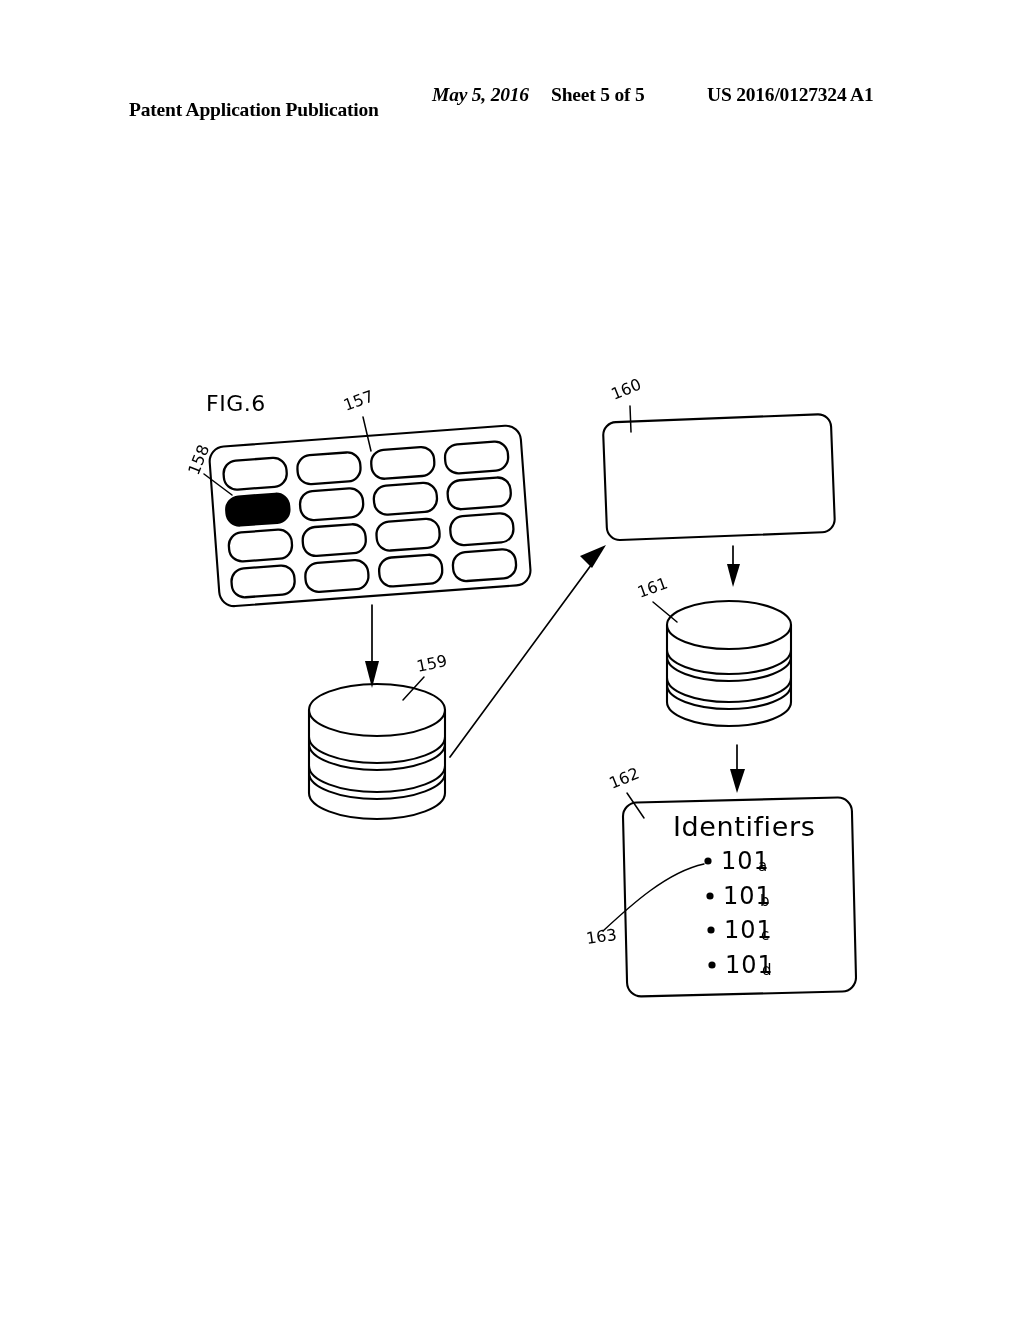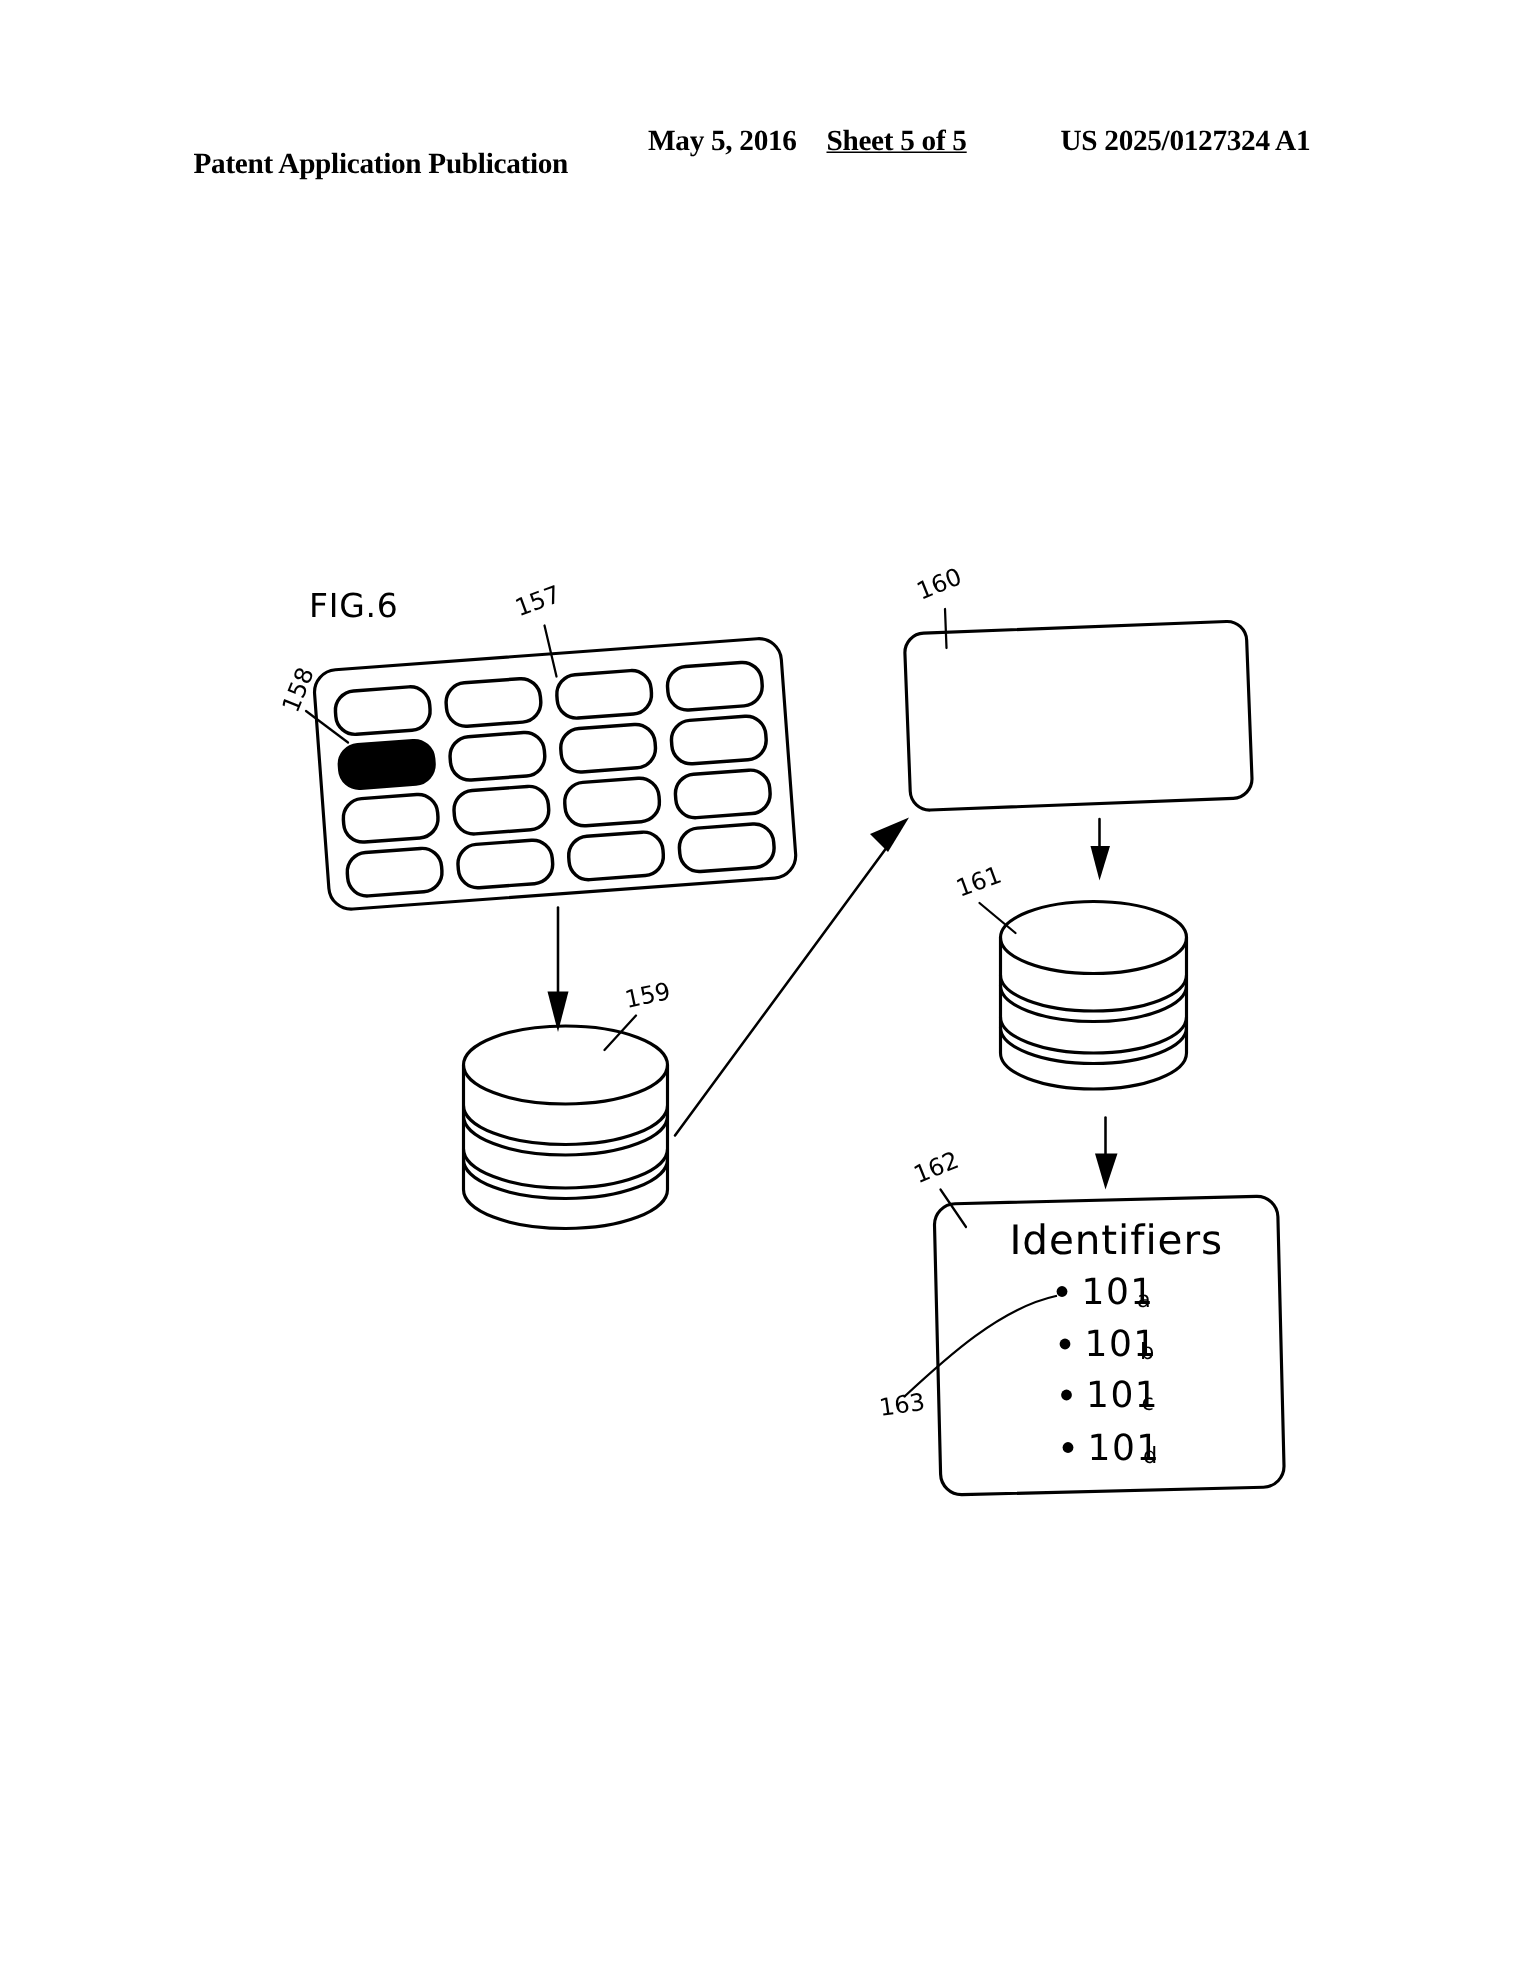--- a/index.html
+++ b/index.html
@@ -25,22 +25,22 @@
     display: flex;
     align-items: baseline;
     font-family: "Liberation Serif", serif;
     font-weight: bold;
     font-size: 19.5px;
     color: #000000;
     letter-spacing: -0.2px;
     white-space: nowrap;
   }
   #hdr-title      { position: absolute; left: 129px; margin-top: 15px; }
-  #hdr-date       { position: absolute; left: 432px; }
-  #hdr-sheet      { position: absolute; left: 551px; text-decoration: underline; }
+  #hdr-date       { position: absolute; left: 432px; font-style: italic; }
+  #hdr-sheet      { position: absolute; left: 551px; }
   #hdr-patentno   { position: absolute; left: 707px; }
 
   
   #drawing {
     position: absolute;
     top: 0;
     left: 0;
     width: 1024px;
     height: 1320px;
     padding-left: 14px;
@@ -110,21 +110,21 @@
   }
   .arrowhead { fill: #000000; stroke: none; }
 </style>
 </head>
 <body>
 
 <div id="page-header">
   <span id="hdr-title">Patent Application Publication</span>
   <span id="hdr-date">May 5, 2016</span>
   <span id="hdr-sheet">Sheet 5 of 5</span>
-  <span id="hdr-patentno">US 2025/0127324 A1</span>
+  <span id="hdr-patentno">US 2016/0127324 A1</span>
 </div>
 
 <div id="drawing">
 <svg width="1024" height="1320" viewBox="0 0 1024 1320" xmlns="http://www.w3.org/2000/svg">
 
   <defs>
 
     <g id="blister-cells"></g>
   </defs>
 

